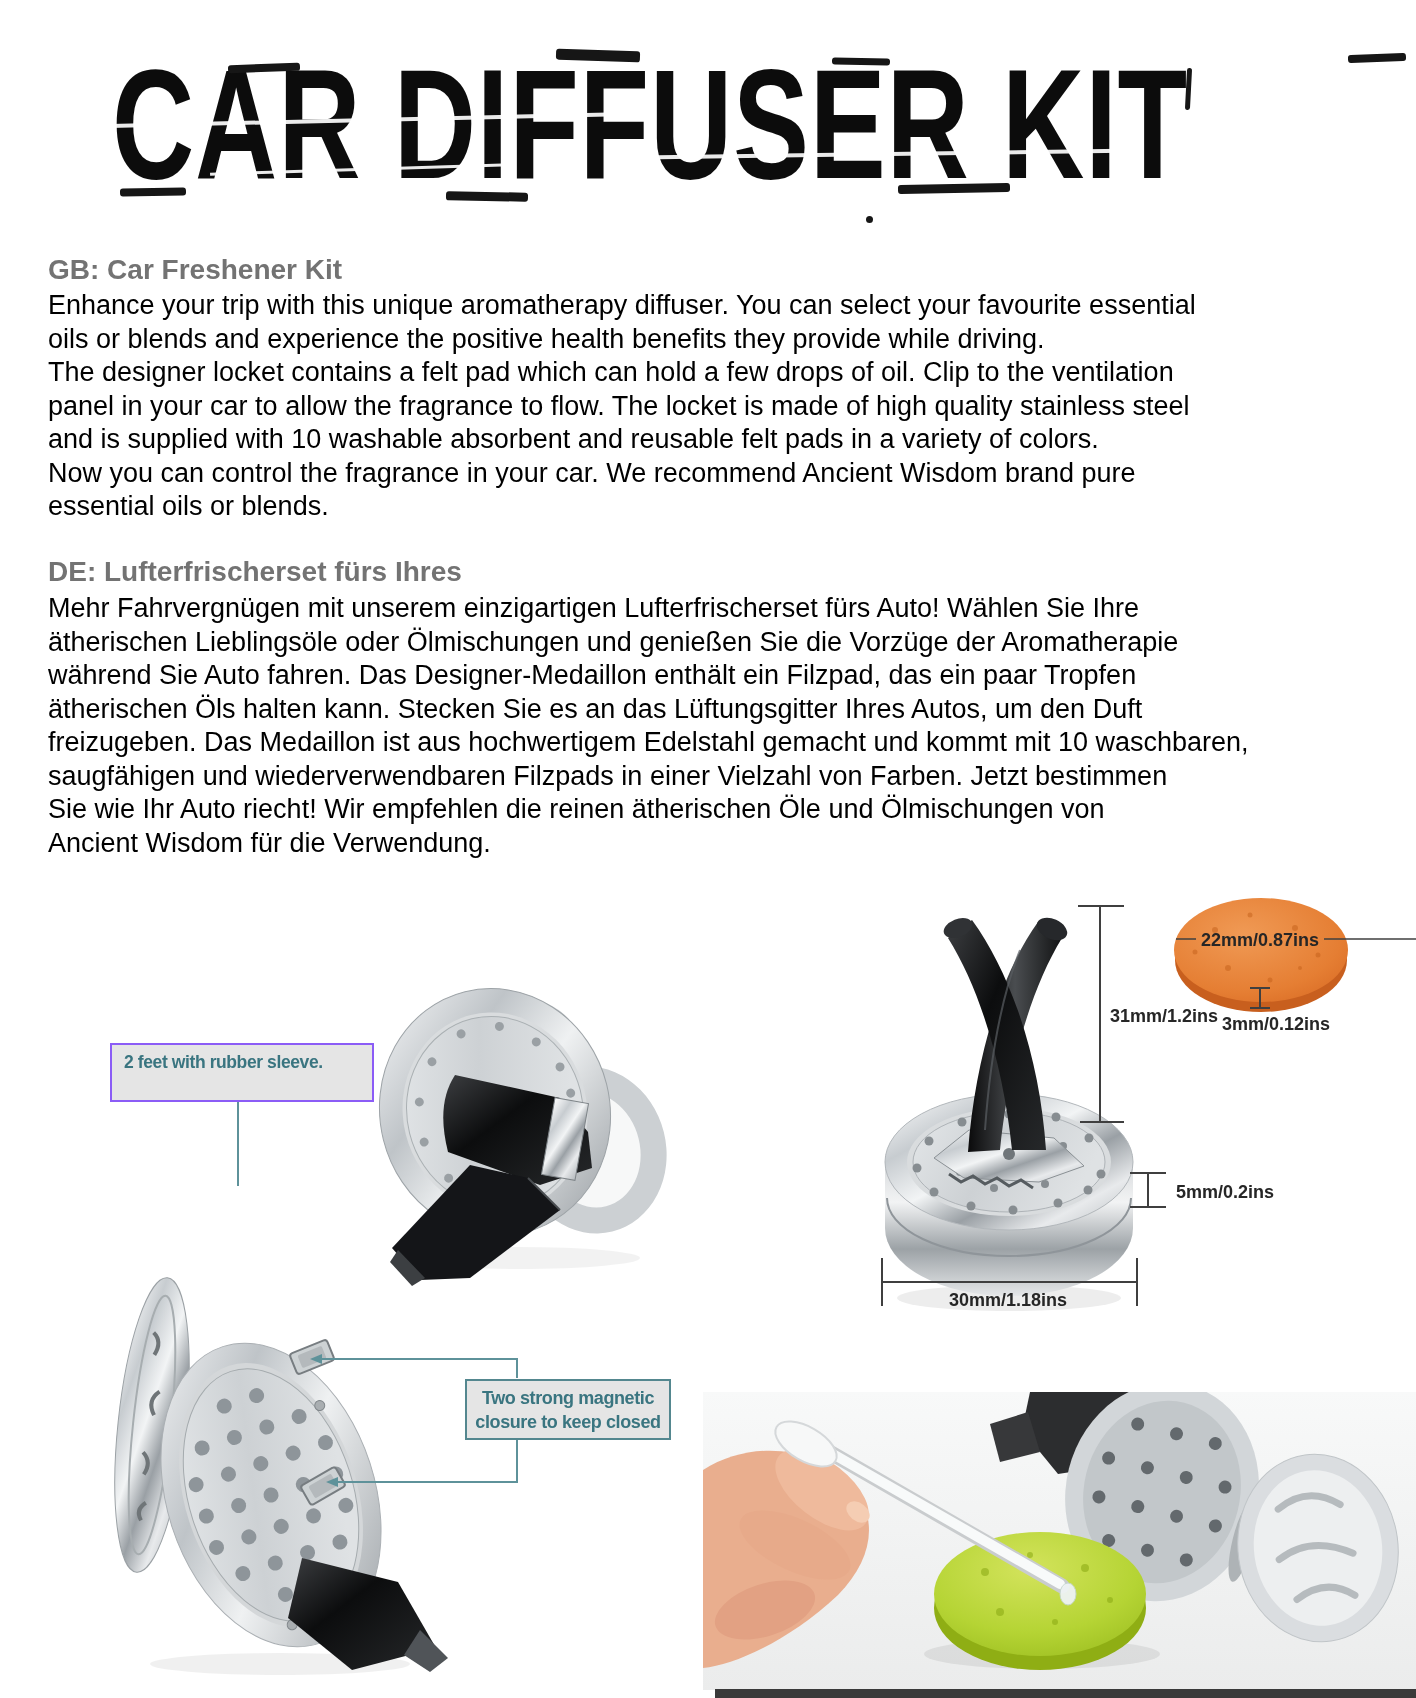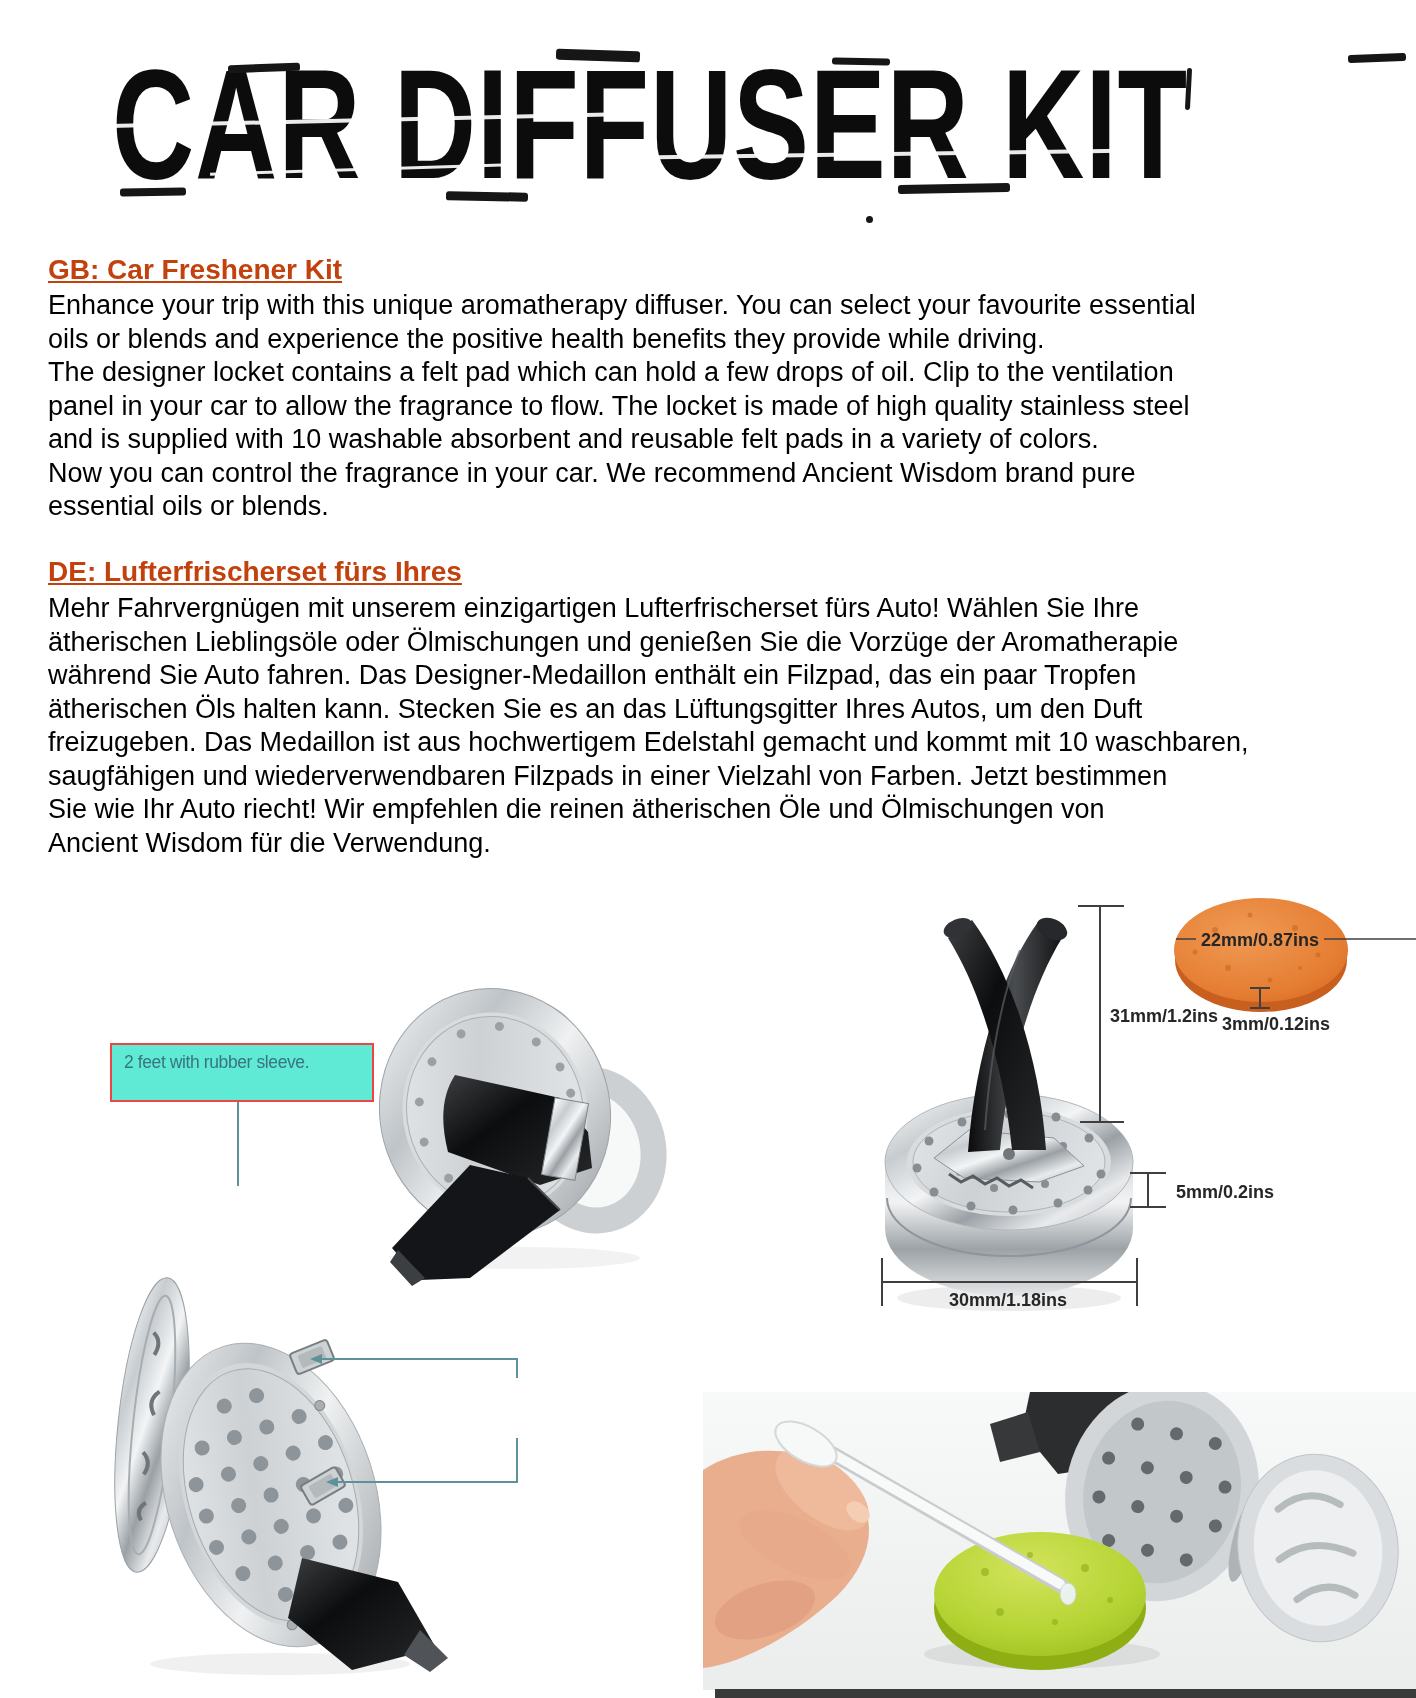--- a/index.html
+++ b/index.html
@@ -6,25 +6,25 @@
   .page{position:relative;width:1416px;height:1698px;background:#fff;overflow:hidden;
         font-family:"Liberation Sans",sans-serif;color:#1c1c1c;}
   
   .title-wrap{position:absolute;left:0;top:40px;width:1416px;height:190px;}
   .title-text{position:absolute;left:112px;top:6px;font-size:152px;font-weight:700;
               letter-spacing:1px;color:#0c0c0c;white-space:nowrap;
               transform:scaleX(0.75) scaleY(1.02);transform-origin:left top;line-height:152px;}
   .ink{position:absolute;background:#161616;border-radius:3px;}
   .streak{position:absolute;background:#ffffff;opacity:.92;}
   
-  .heading{position:absolute;left:48px;font-size:28px;font-weight:700;color:#c2410c;white-space:pre;text-decoration:underline;}
+  .heading{position:absolute;left:48px;font-size:28px;font-weight:700;color:#737373;white-space:pre;}
   .para{position:absolute;left:48px;font-size:27px;line-height:33.5px;color:#000000;white-space:pre;}
   
-  .callout{position:absolute;border:2px solid #ef4444;background:#5eead4;color:#3a7580;
-           font-weight:400;font-size:17.5px;line-height:24px;letter-spacing:-0.4px;}
+  .callout{position:absolute;border:2px solid #8b5cf6;background:#e5e5e5;color:#3a7580;
+           font-weight:700;font-size:17.5px;line-height:24px;letter-spacing:-0.4px;}
   .callout-1{left:110px;top:1043px;width:248px;height:50px;padding:5px 0 0 12px;text-align:left;}
   .callout-2{left:465px;top:1379px;width:202px;height:52px;padding:5px 0 0 0;text-align:center;
              border-color:#54878f;font-size:18px;}
   .art{position:absolute;left:0;top:880px;width:1416px;height:818px;}
   .mlabel{font-family:"Liberation Sans",sans-serif;font-weight:700;font-size:18px;fill:#262626;}
   .darkbar{position:absolute;left:715px;top:1689px;width:701px;height:9px;background:#3a3a3a;}
 </style>
 </head>
 <body>
 
@@ -356,15 +356,19 @@
           <ellipse cx="806" cy="1444" rx="34" ry="17" transform="rotate(30 806 1444)" fill="#f7f8f8" stroke="#d5d8da" stroke-width="2"></ellipse>
           <ellipse cx="1068" cy="1594" rx="8" ry="11" fill="#eef3f4" opacity="0.95" stroke="#c5d6cf"></ellipse>
         </g>
       </g>
     </g>
   </svg>
 
   <div class="callout callout-1">
     <div>2 feet with rubber sleeve.</div>
   </div>
+  <div class="callout callout-2">
+    <div>Two strong magnetic</div>
+    <div>closure to keep closed</div>
+  </div>
 
   <div class="darkbar"></div>
 </div>
 
 </body></html>

